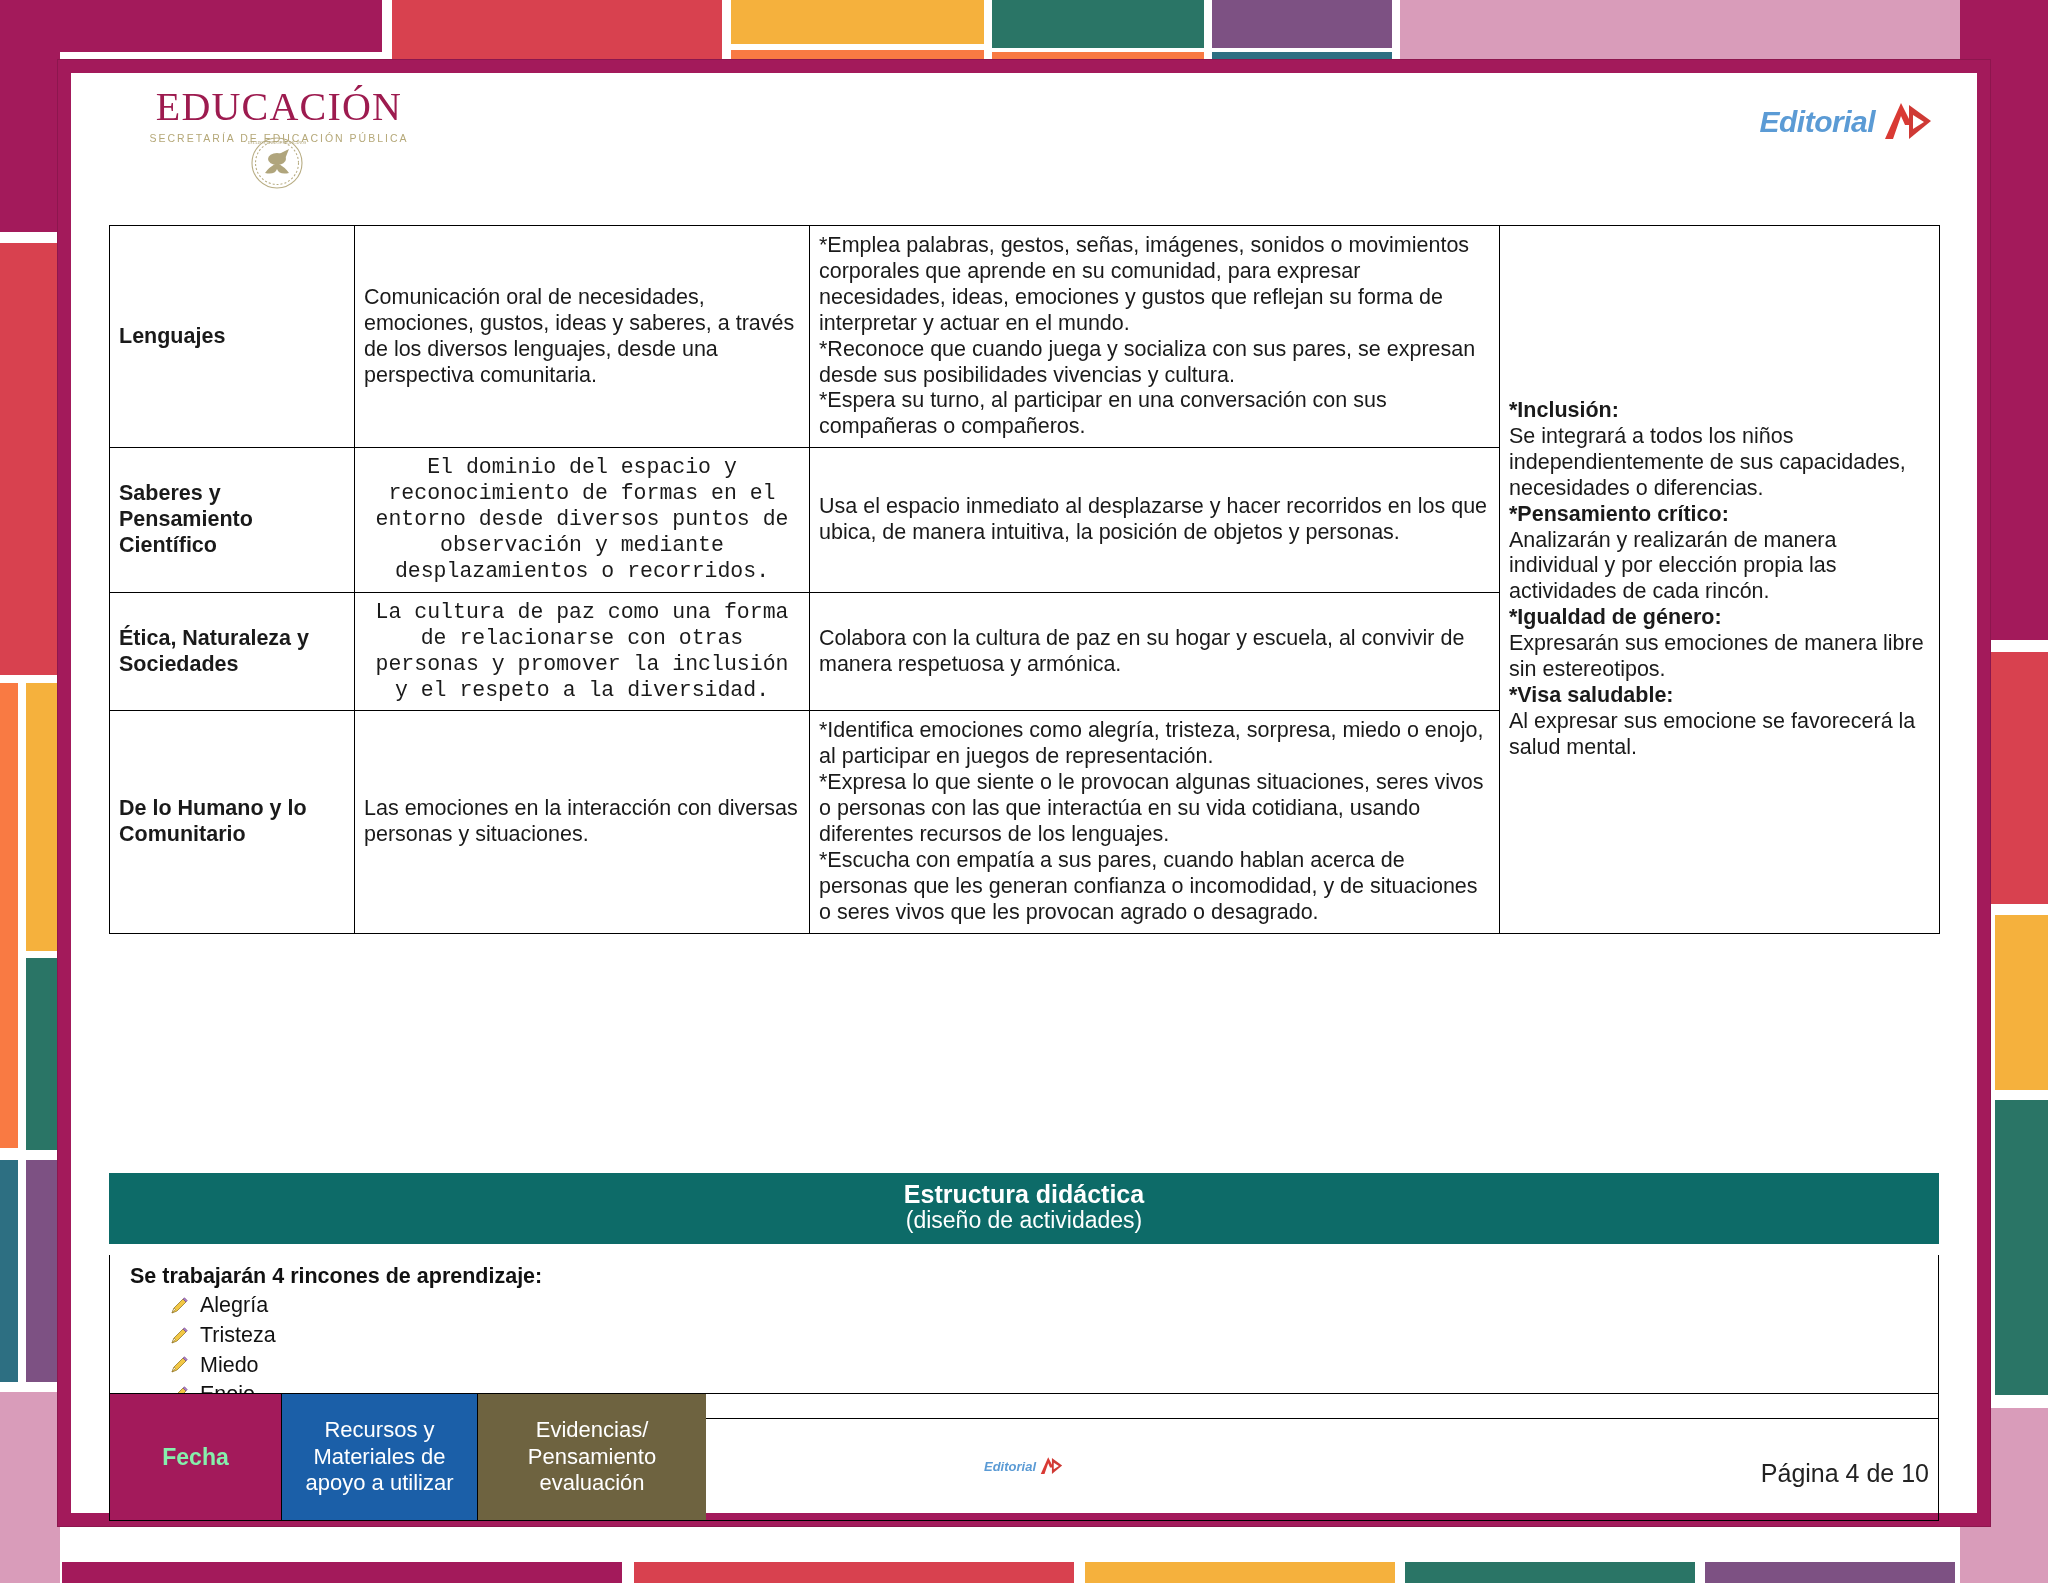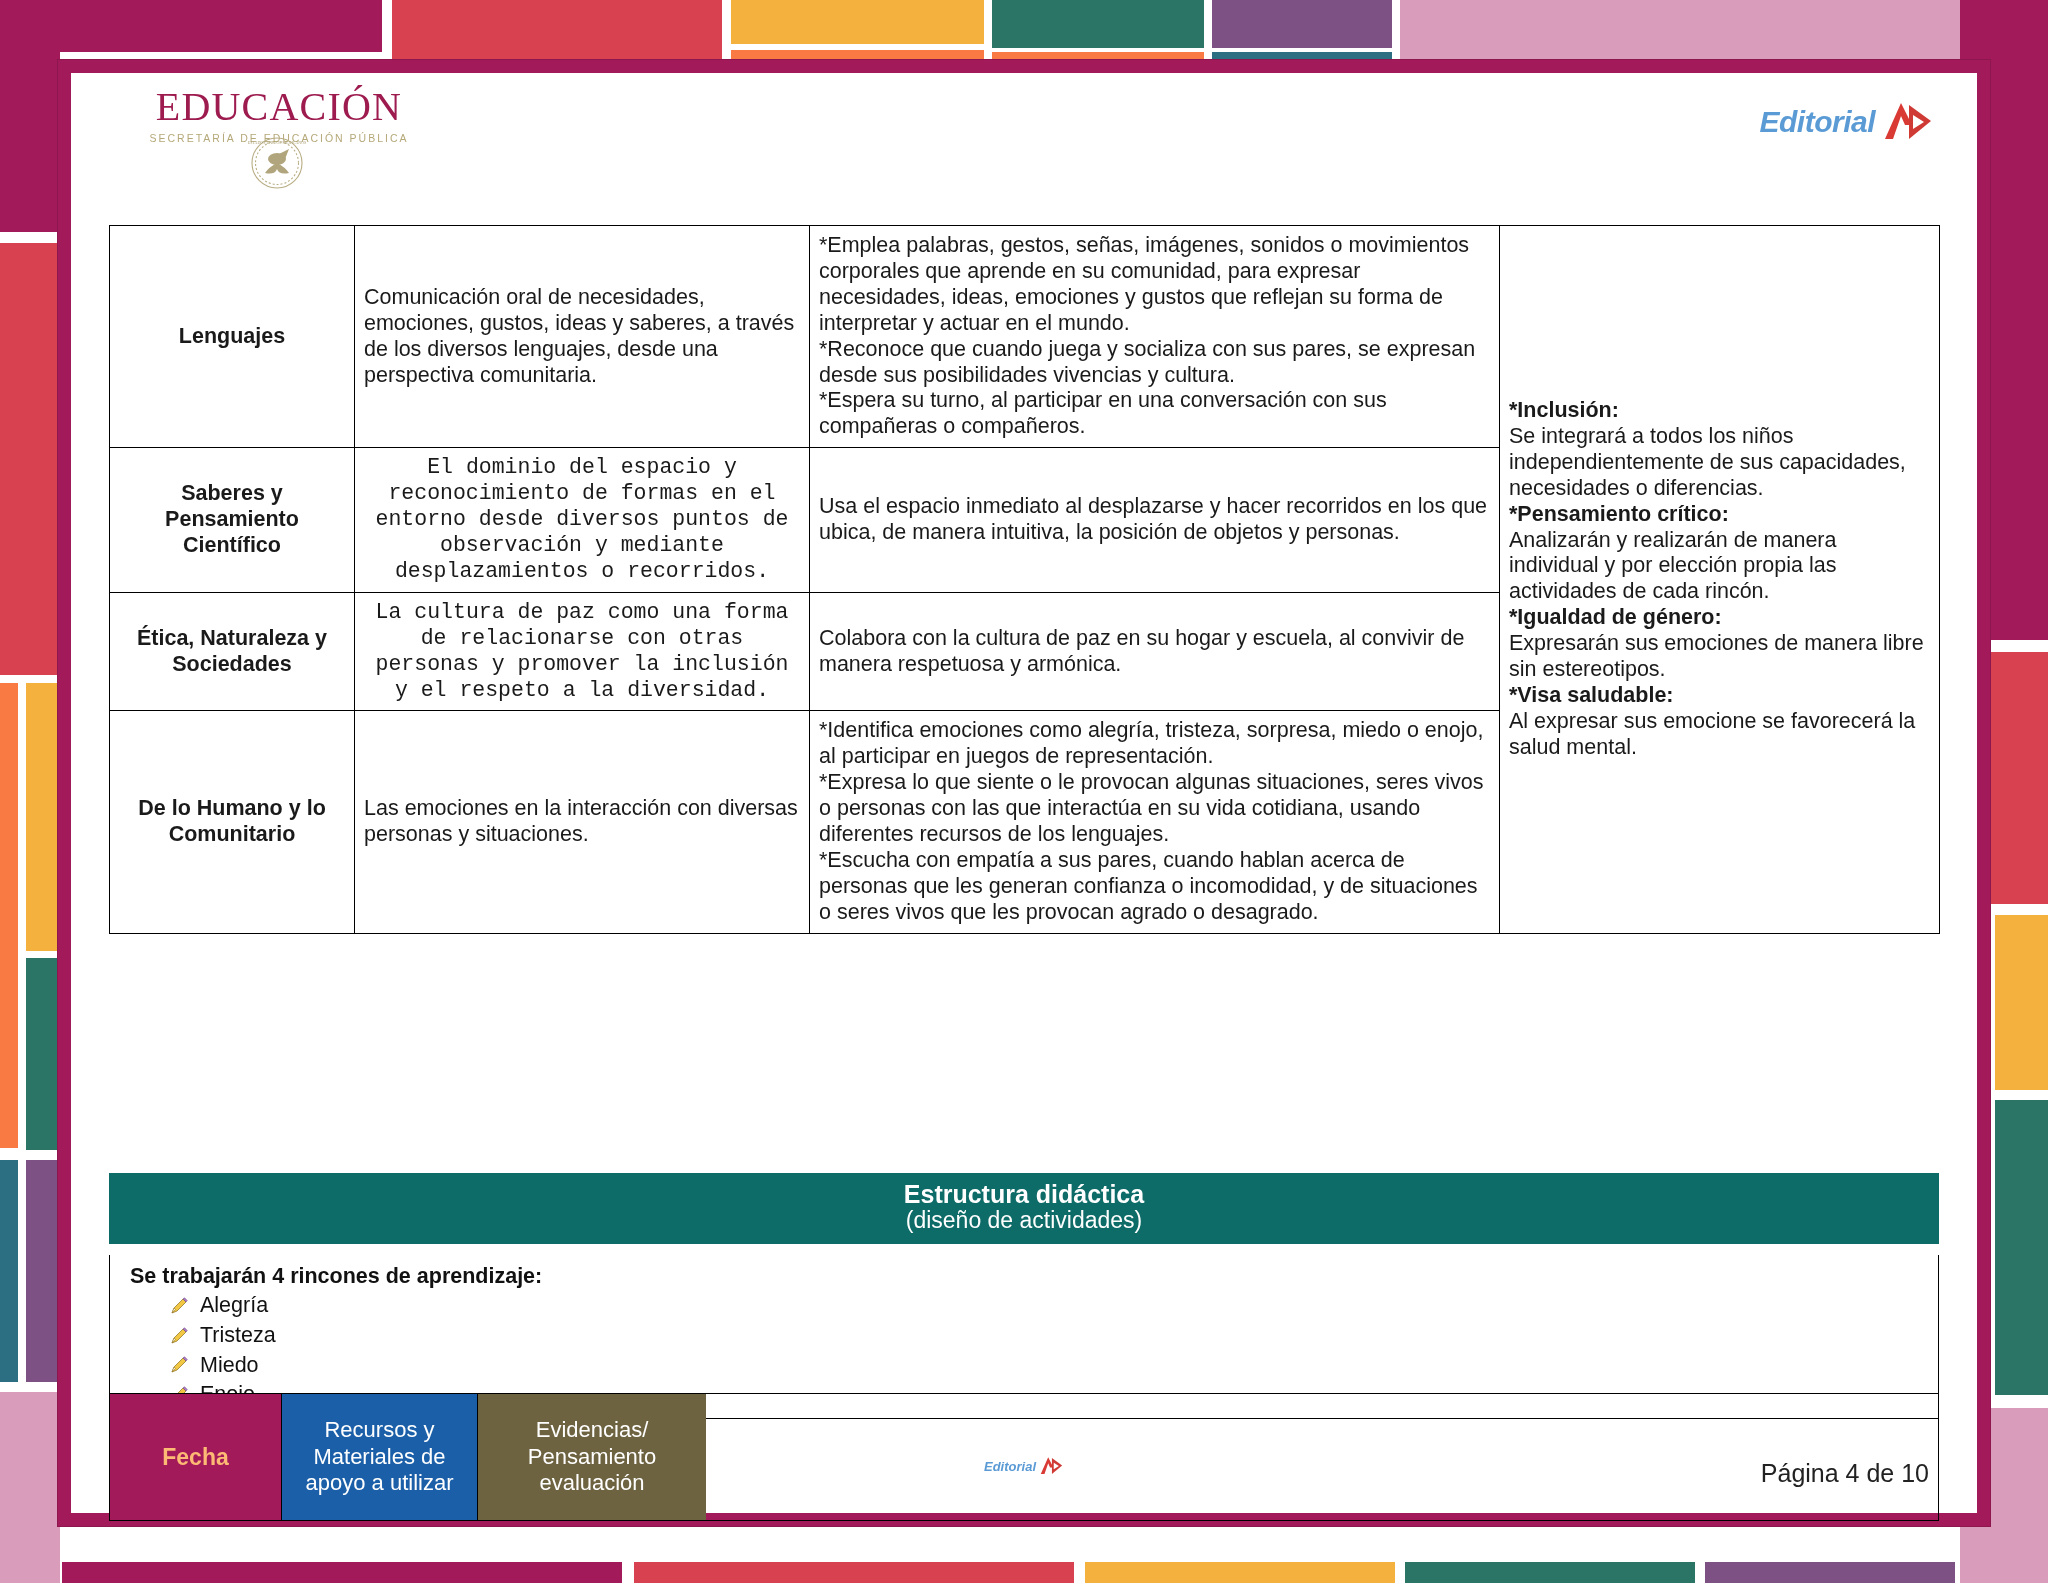--- a/index.html
+++ b/index.html
@@ -74,21 +74,21 @@
   .tbl td {
     border: 1.6px solid #000;
     padding: 7px 9px;
     font-size: 21.5px;
     line-height: 1.205;
     color: #1a1a1a;
     vertical-align: middle;
   }
   .c-campo {
     width: 245px;
-    text-align: center;
+    text-align: left;
     font-weight: 700;
     color: #55552e;
     font-size: 23px;
     line-height: 1.24;
   }
   .c-contenido { width: 455px; }
   .c-pda       { width: 690px; }
   .c-ejes      { width: 440px; vertical-align: top; padding-top: 12px; }
   .al-left   { text-align: left; }
   .al-center { text-align: center; font-family: Liberation Mono, monospace; }
@@ -136,21 +136,21 @@
     border: 1.6px solid #000;
   }
   .mb-cell {
     display: flex; align-items: center; justify-content: center;
     text-align: center;
     border-right: 1.6px solid #000;
     line-height: 1.22;
   }
   .mb-cell:last-child { border-right: none; }
   .mb-fecha {
-    width: 172px; background: #a31a5b; color: #fdba74;
+    width: 172px; background: #a31a5b; color: #86efac;
     font-size: 23px; font-weight: 700;
   }
   .mb-momento {
     flex: 1; background: #0bf25f; color: #111; font-size: 25px;
   }
   .mb-momento b { font-weight: 700; }
   .mb-rec {
     width: 196px; background: #1b5fa8; color: #fff; font-size: 22px;
   }
   .mb-evi {

